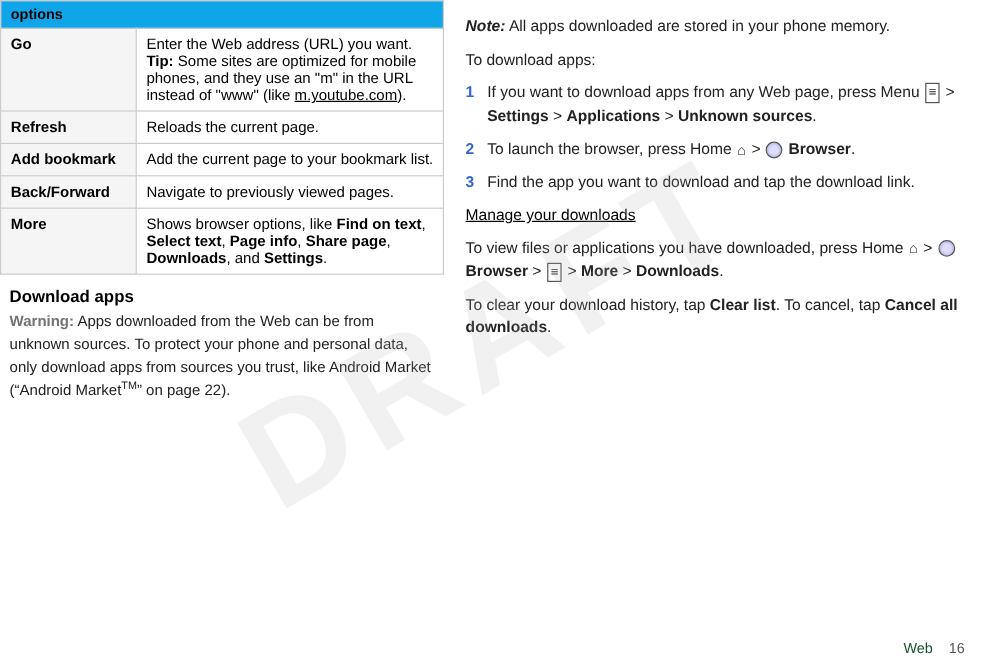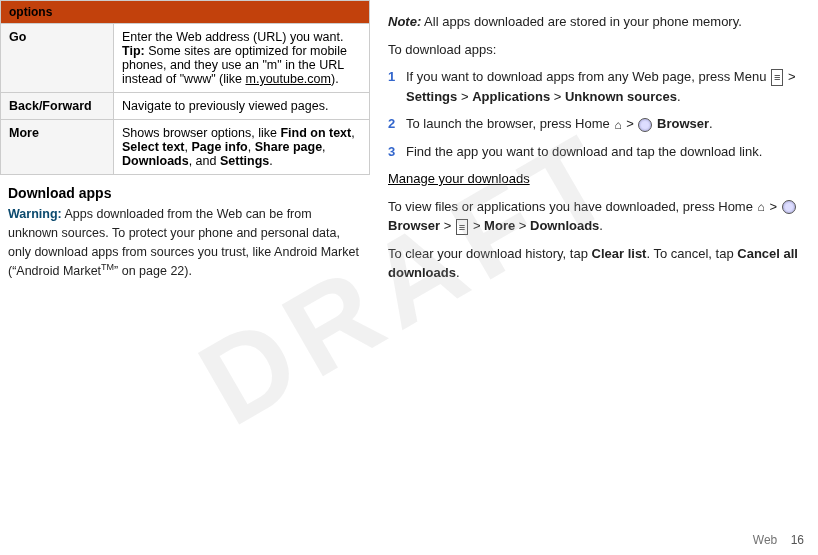--- a/index.html
+++ b/index.html
@@ -29,21 +29,21 @@
     }
 
     
     .options-table {
       width: 100%;
       border-collapse: collapse;
       font-size: 12.5px;
     }
 
     .options-table .header-row td {
-      background: #c2410c;
+      background: #0ea5e9;
       padding: 4px 8px;
       font-weight: bold;
       font-size: 12px;
       border: 1px solid #ccc;
     }
 
     .options-table td {
       border: 1px solid #ccc;
       padding: 6px 8px;
       vertical-align: top;
@@ -78,21 +78,21 @@
     }
 
     .download-title {
       font-size: 14px;
       font-weight: bold;
       color: #000000;
       margin-bottom: 4px;
     }
 
     .warning-label {
-      color: #0c4a6e;
+      color: #737373;
       font-weight: bold;
     }
 
     .download-section p {
       font-size: 12.5px;
       line-height: 1.5;
       color: #222;
     }
 
     
@@ -189,21 +189,21 @@
     
     .page-footer {
       position: absolute;
       bottom: 8px;
       right: 14px;
       font-size: 12px;
       color: #555;
     }
 
     .page-footer .page-label {
-      color: #737373;
+      color: #14532d;
     }
 
     .superscript {
       font-size: 9px;
       vertical-align: super;
     }
   </style>
 </head>
 <body>
 
@@ -218,21 +218,29 @@
 
     <tr>
       <td class="col-option"><span>Go</span></td>
       <td class="col-desc">
         <span>Enter the Web address (URL) you want.</span><br>
         <span class="tip-text">Tip:</span>
         <span> Some sites are optimized for mobile phones, and they use an "m" in the URL instead of "www" (like </span><span class="underline-text">m.youtube.com</span><span>).</span>
       </td>
     </tr>
 
-
+    <tr>
+      <td class="col-option">Refresh</td>
+      <td class="col-desc">Reloads the current page.</td>
+    </tr>
+
+    <tr>
+      <td class="col-option">Add bookmark</td>
+      <td class="col-desc">Add the current page to your bookmark list.</td>
+    </tr>
 
     <tr>
       <td class="col-option">Back/Forward</td>
       <td class="col-desc">Navigate to previously viewed pages.</td>
     </tr>
 
     <tr>
       <td class="col-option">More</td>
       <td class="col-desc">
         Shows browser options, like <span class="bold-inline">Find on text</span>, <span class="bold-inline">Select text</span>, <span class="bold-inline">Page info</span>, <span class="bold-inline">Share page</span>, <span class="bold-inline">Downloads</span>, and <span class="bold-inline">Settings</span>.

